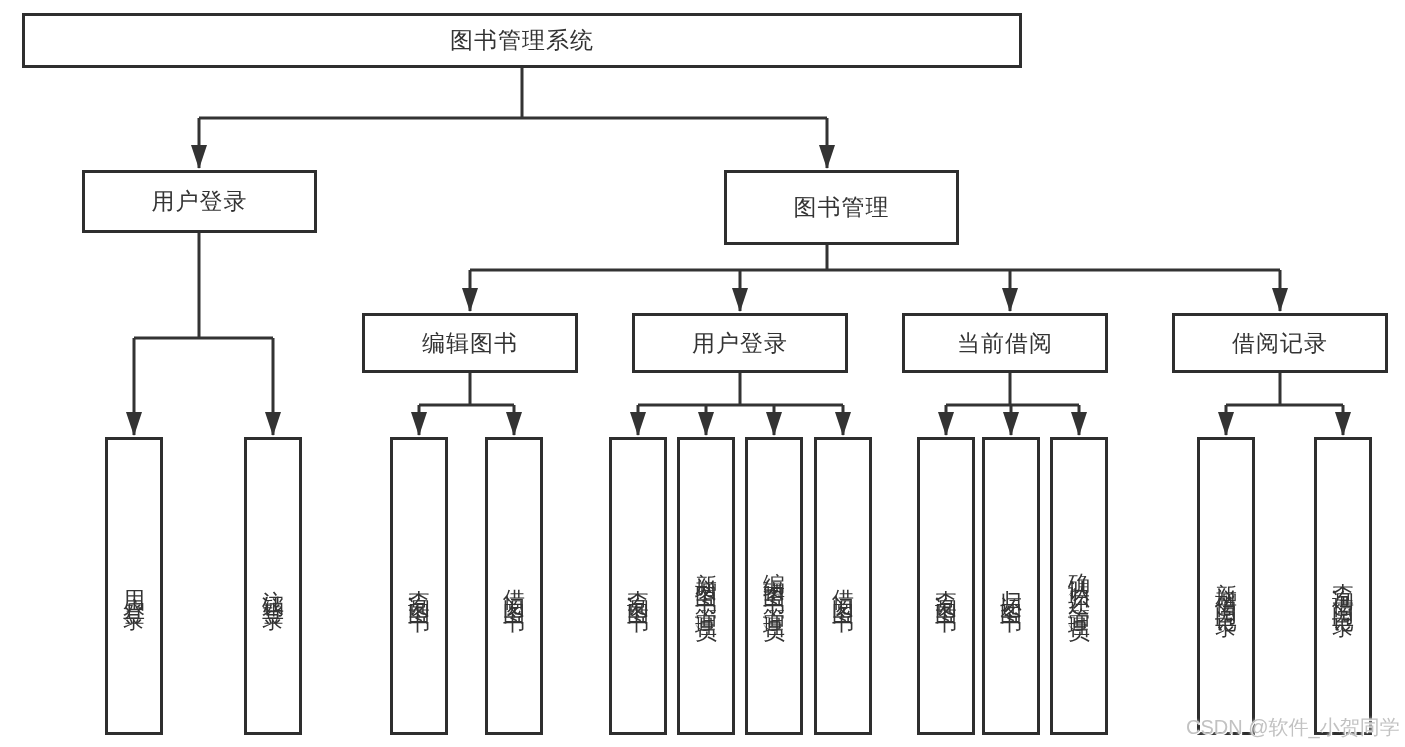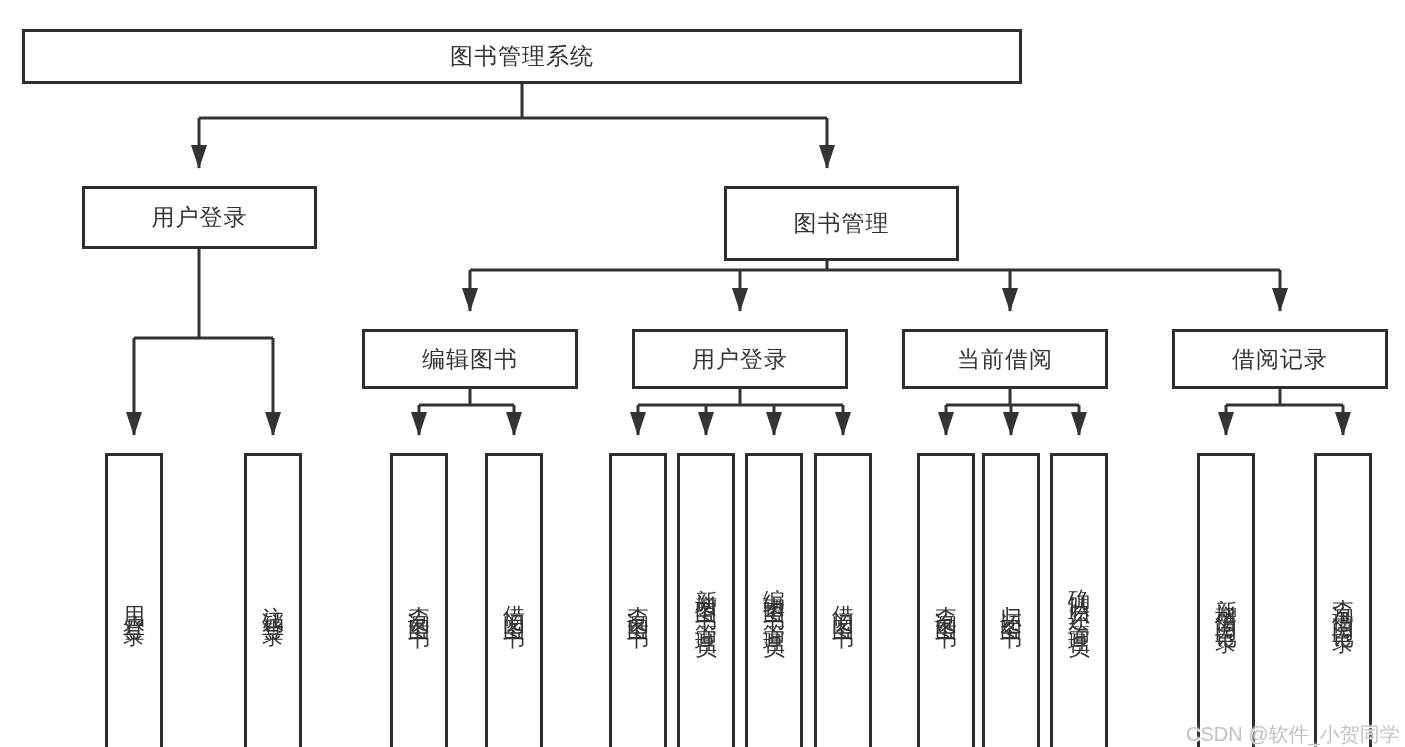--- a/index.html
+++ b/index.html
@@ -17,21 +17,20 @@
   svg.wires polygon { fill: #333333; stroke: none; }
   .node {
     position: absolute;
     background: #ffffff;
     border: 3px solid #2e2e2e;
     box-sizing: border-box;
     display: flex;
     align-items: center;
     justify-content: center;
     z-index: 2;
-    margin-top: 16px;
   }
   .node.h span { font-size: 23px; letter-spacing: 1px; white-space: nowrap; }
   .node.v .vtext {
     writing-mode: vertical-rl;
     text-orientation: mixed;
     font-size: 22px;
     letter-spacing: 7px;
     line-height: 1;
   }
   .watermark {
@@ -152,15 +151,15 @@
     <span class="vtext">确认归还（管理员）</span>
   </div>
 
   <div class="node v" style="left:1197px; top:437px; width:58px; height:298px;">
     <span class="vtext">新增借阅记录</span>
   </div>
   <div class="node v" style="left:1314px; top:437px; width:58px; height:298px;">
     <span class="vtext">查询借阅记录</span>
   </div>
 
-  <div class="watermark" style="left:1186px; top:714px;margin-top:7px;">CSDN @软件_小贺同学</div>
+  <div class="watermark" style="left:1186px; top:714px;">CSDN @软件_小贺同学</div>
 
 </div>
 
 </body></html>

